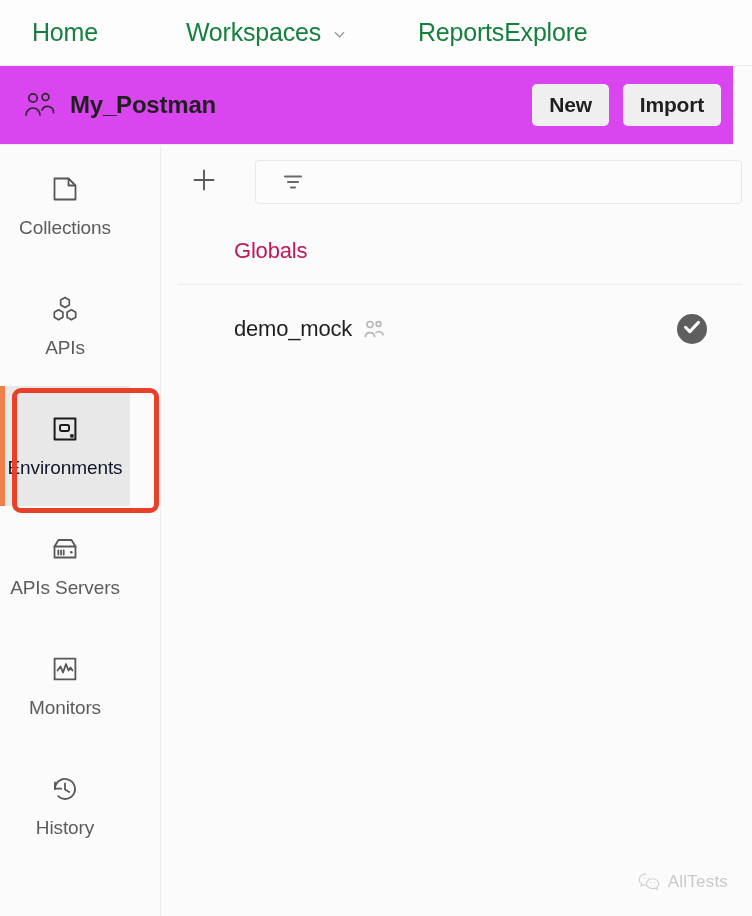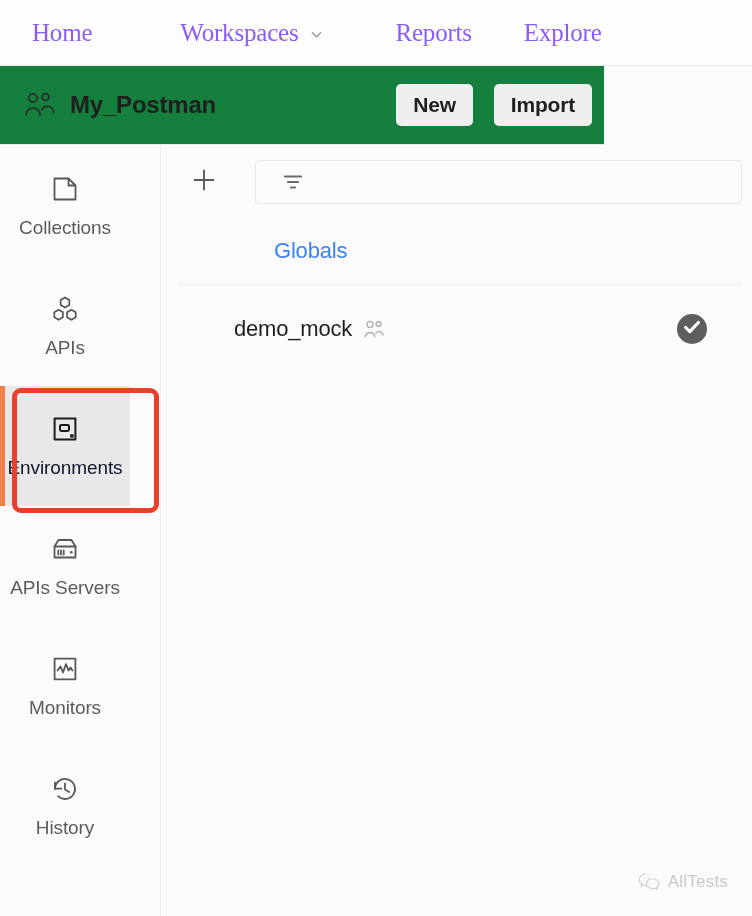--- a/index.html
+++ b/index.html
@@ -13,44 +13,44 @@
   #app { position: relative; width: 752px; height: 916px; background: #fbfbfb; }
 
   
   .topnav {
     position: absolute; left: 0; top: 0; width: 752px; height: 66px;
     background: #fdfdfd;
     border-bottom: 1px solid #ececec;
     display: flex; align-items: center;
   }
   .topnav-item {
-    color: #8b5cf6; font-size: 25px; letter-spacing: -0.2px;
+    color: #15803d; font-size: 25px; letter-spacing: -0.2px;
     display: flex; align-items: center; gap: 11px;
-    cursor: pointer; white-space: nowrap; font-family: Liberation Serif, serif;
+    cursor: pointer; white-space: nowrap;
   }
   .topnav-item.home { margin-left: 32px; }
   .topnav-item.ws { margin-left: 88px; }
   .topnav-item.rep { margin-left: 71px; }
-  .topnav-item.exp { margin-left: 52px; }
+  .topnav-item.exp { }
   .chev { display: inline-block; width: 15px; height: 15px; position: relative; top: 2px; }
   .chev svg { display: block; }
 
   
   .wsbar {
-    position: absolute; left: 0; top: 66px; width: 604px; height: 79px;
-    background: #15803d;
+    position: absolute; left: 0; top: 66px; width: 733px; height: 79px;
+    background: #d946ef;
     border-bottom: 1px solid #ececec;
     display: flex; align-items: center;
   }
   .ws-team-icon { margin-left: 22px; width: 36px; height: 30px; color: #2b2b2b; }
   .ws-title {
     margin-left: 12px; font-size: 24px; color: #1f1f1f; font-weight: 600;
     letter-spacing: -0.2px;
   }
-  .ws-actions { margin-left: auto; margin-right: 12px; display: flex; gap: 21px; }
+  .ws-actions { margin-left: auto; margin-right: 12px; display: flex; gap: 14px; }
   .ws-btn {
     background: #efefef; border: none; border-radius: 5px;
     font-family: "Liberation Sans", sans-serif;
     font-size: 21px; color: #1f1f1f; font-weight: 600;
     padding: 9px 17px; cursor: pointer; letter-spacing: -0.2px;
   }
 
   
   .sidebar {
     position: absolute; left: 0; top: 146px; width: 161px; height: 770px;
@@ -96,21 +96,21 @@
     background: #fcfcfc; border: 1px solid #e7e7e7; border-radius: 4px;
     display: flex; align-items: center; padding: 0 12px; cursor: text;
   }
   .filter-icon { width: 24px; height: 24px; color: #6a6a6a; margin-left: 13px; }
   .filter-text {
     margin-left: 10px; font-size: 17px; color: #b5b5b5; letter-spacing: -0.1px;
   }
 
   .row-globals {
     height: 66px; display: flex; align-items: center; padding-left: 72px;
-    font-size: 22px; color: #3b82f6; letter-spacing: -0.2px; cursor: pointer; margin-left: 40px;
+    font-size: 22px; color: #be185d; letter-spacing: -0.2px; cursor: pointer;
   }
   .row-divider { height: 1px; background: #ededed; margin: 0 10px 0 16px; }
   .row-env {
     height: 88px; display: flex; align-items: center; padding: 0 45px 0 72px;
     cursor: pointer;
   }
   .row-env .env-name {
     font-size: 22px; color: #1f1f1f; letter-spacing: -0.2px;
   }
   .row-env .team-icon { width: 24px; height: 21px; color: #b6b6b6; margin-left: 10px; }

